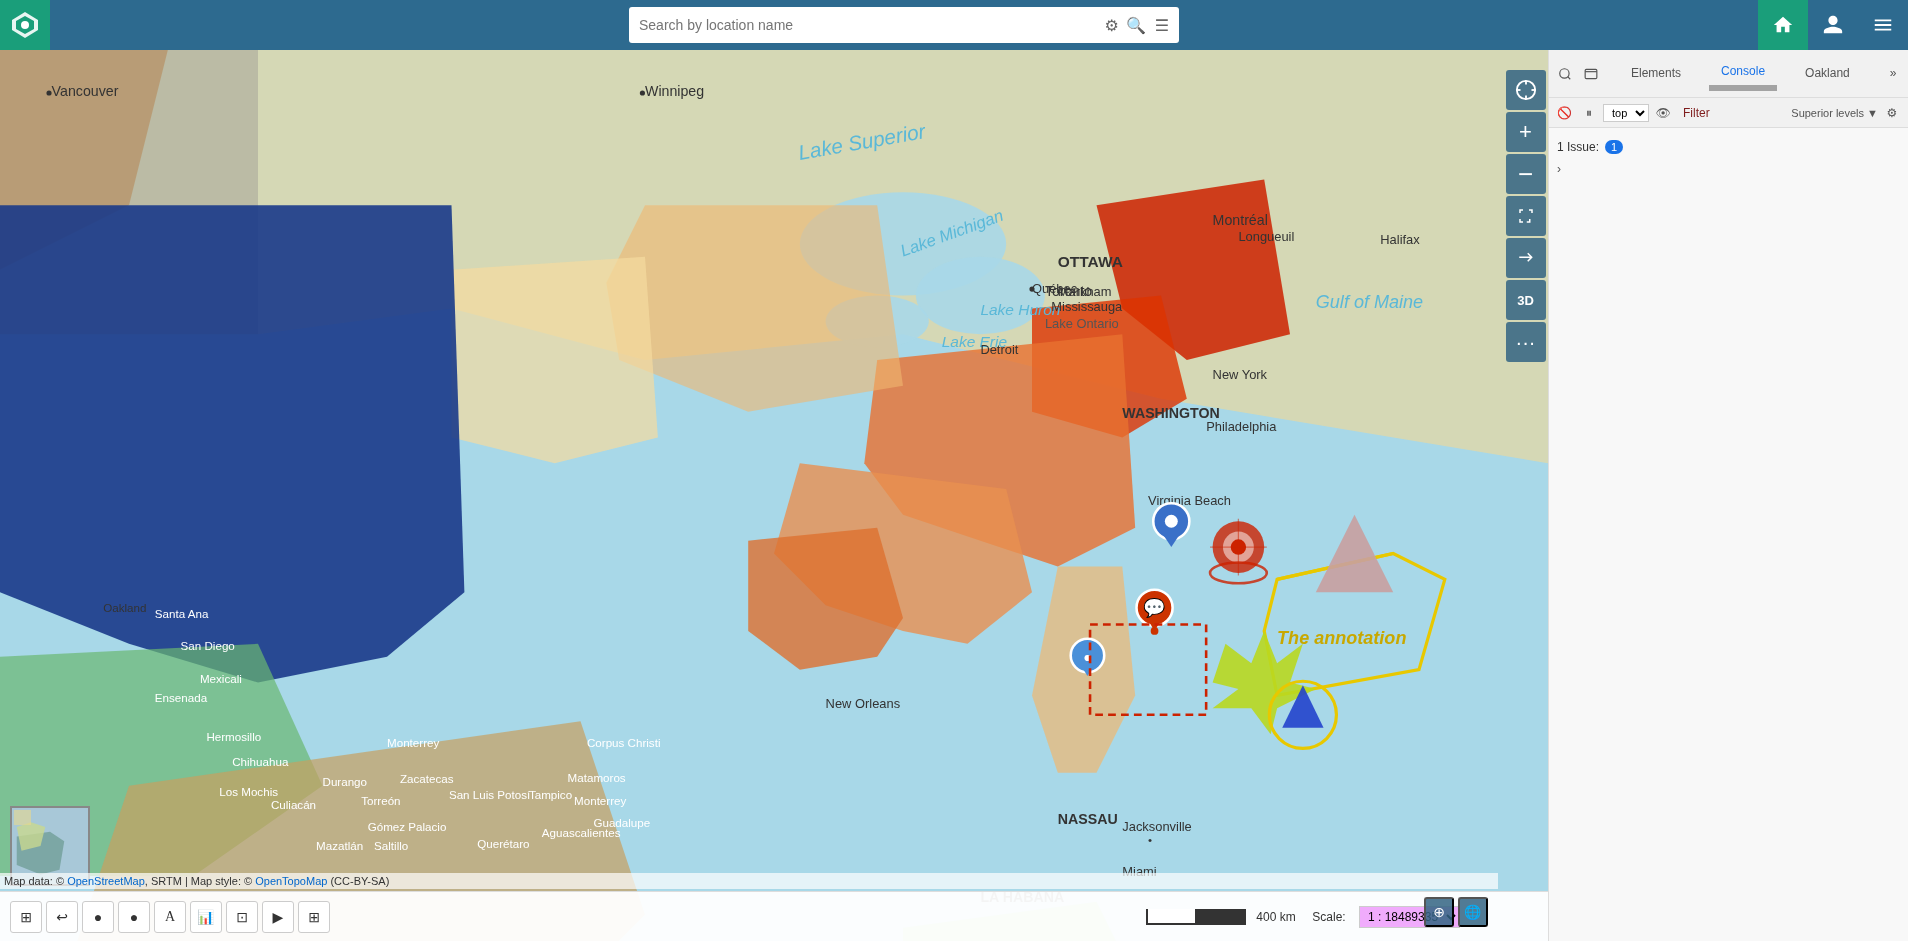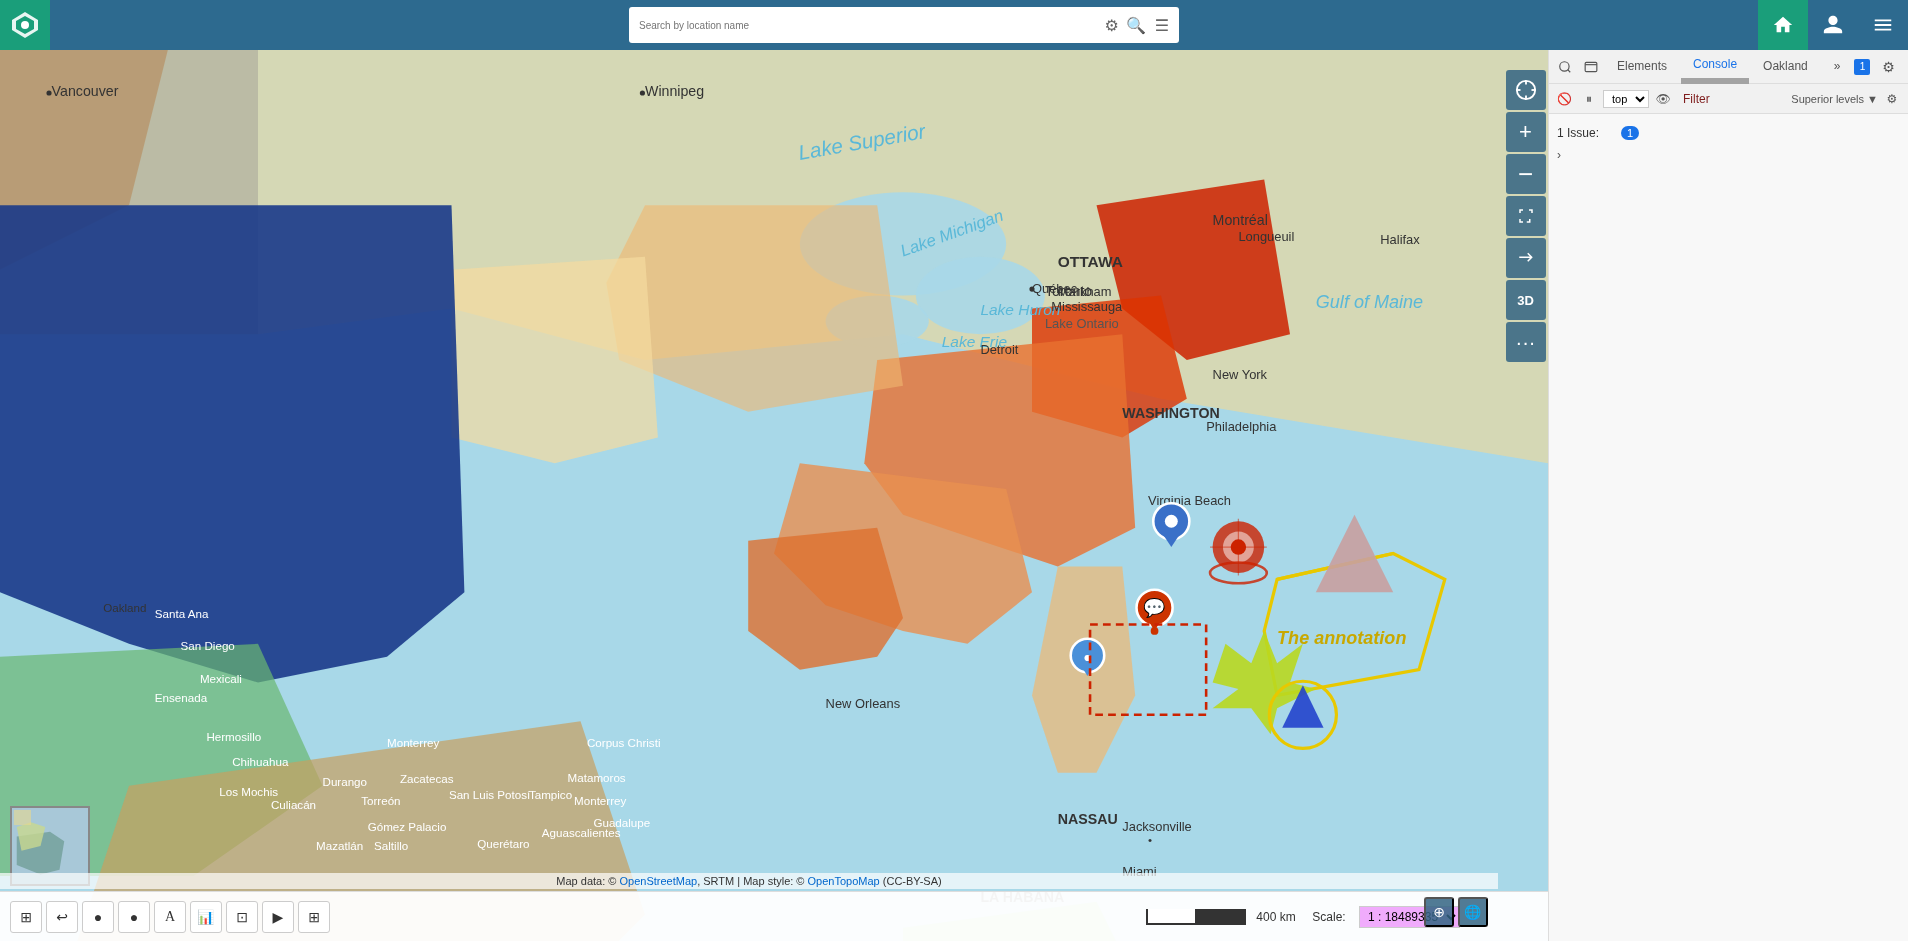--- a/index.html
+++ b/index.html
@@ -37,21 +37,21 @@
       background: white;
       border-radius: 3px;
       display: flex;
       align-items: center;
       padding: 0 10px;
     }
     .search-box input {
       border: none;
       outline: none;
       flex: 1;
-      font-size: 10px;
+      font-size: 14px;
       color: #c2410c;
     }
     .search-icons {
       display: flex;
       gap: 8px;
       margin-left: 8px;
     }
     .search-icon-btn {
       color: #666;
       cursor: pointer;
@@ -218,23 +218,23 @@
       border-left: 1px solid #ddd;
       display: flex;
       flex-direction: column;
       flex-shrink: 0;
     }
     .devtools-tabs {
       display: flex;
       align-items: center;
       background: #f1f1f1;
       border-bottom: 1px solid #ddd;
-      height: 34px;
+      height: 48px;
       padding: 8px 4px;
-      gap: 2px;
+      gap: 16px;
     }
     .devtools-tab {
       padding: 0 12px;
       height: 34px;
       display: flex;
       align-items: center;
       font-size: 12px;
       cursor: pointer;
       border-bottom: 2px solid transparent;
       color: #555;
@@ -303,21 +303,21 @@
     .devtools-content {
       flex: 1;
       overflow-y: auto;
       padding: 8px;
     }
     .issue-count {
       font-size: 12px;
       color: #333;
       display: flex;
       align-items: center;
-      gap: 22px;
+      gap: 6px;
       padding: 4px 0;
     }
     .issue-badge {
       background: #1a73e8;
       color: white;
       border-radius: 10px;
       padding: 1px 6px;
       font-size: 11px;
     }
     .issue-arrow {
@@ -338,21 +338,21 @@
       background: #8ec6d8;
       overflow: hidden;
     }
 
     
     .attribution {
       position: absolute;
       bottom: 52px;
       left: 0;
       right: 50px;
-      text-align: center;
+      text-align: left;
       font-size: 11px;
       color: #333;
       background: rgba(255,255,255,0.7);
       padding: 2px 4px;
     }
     .attribution a { color: #0066cc; text-decoration: none; }
   </style>
 </head>
 <body>
 

